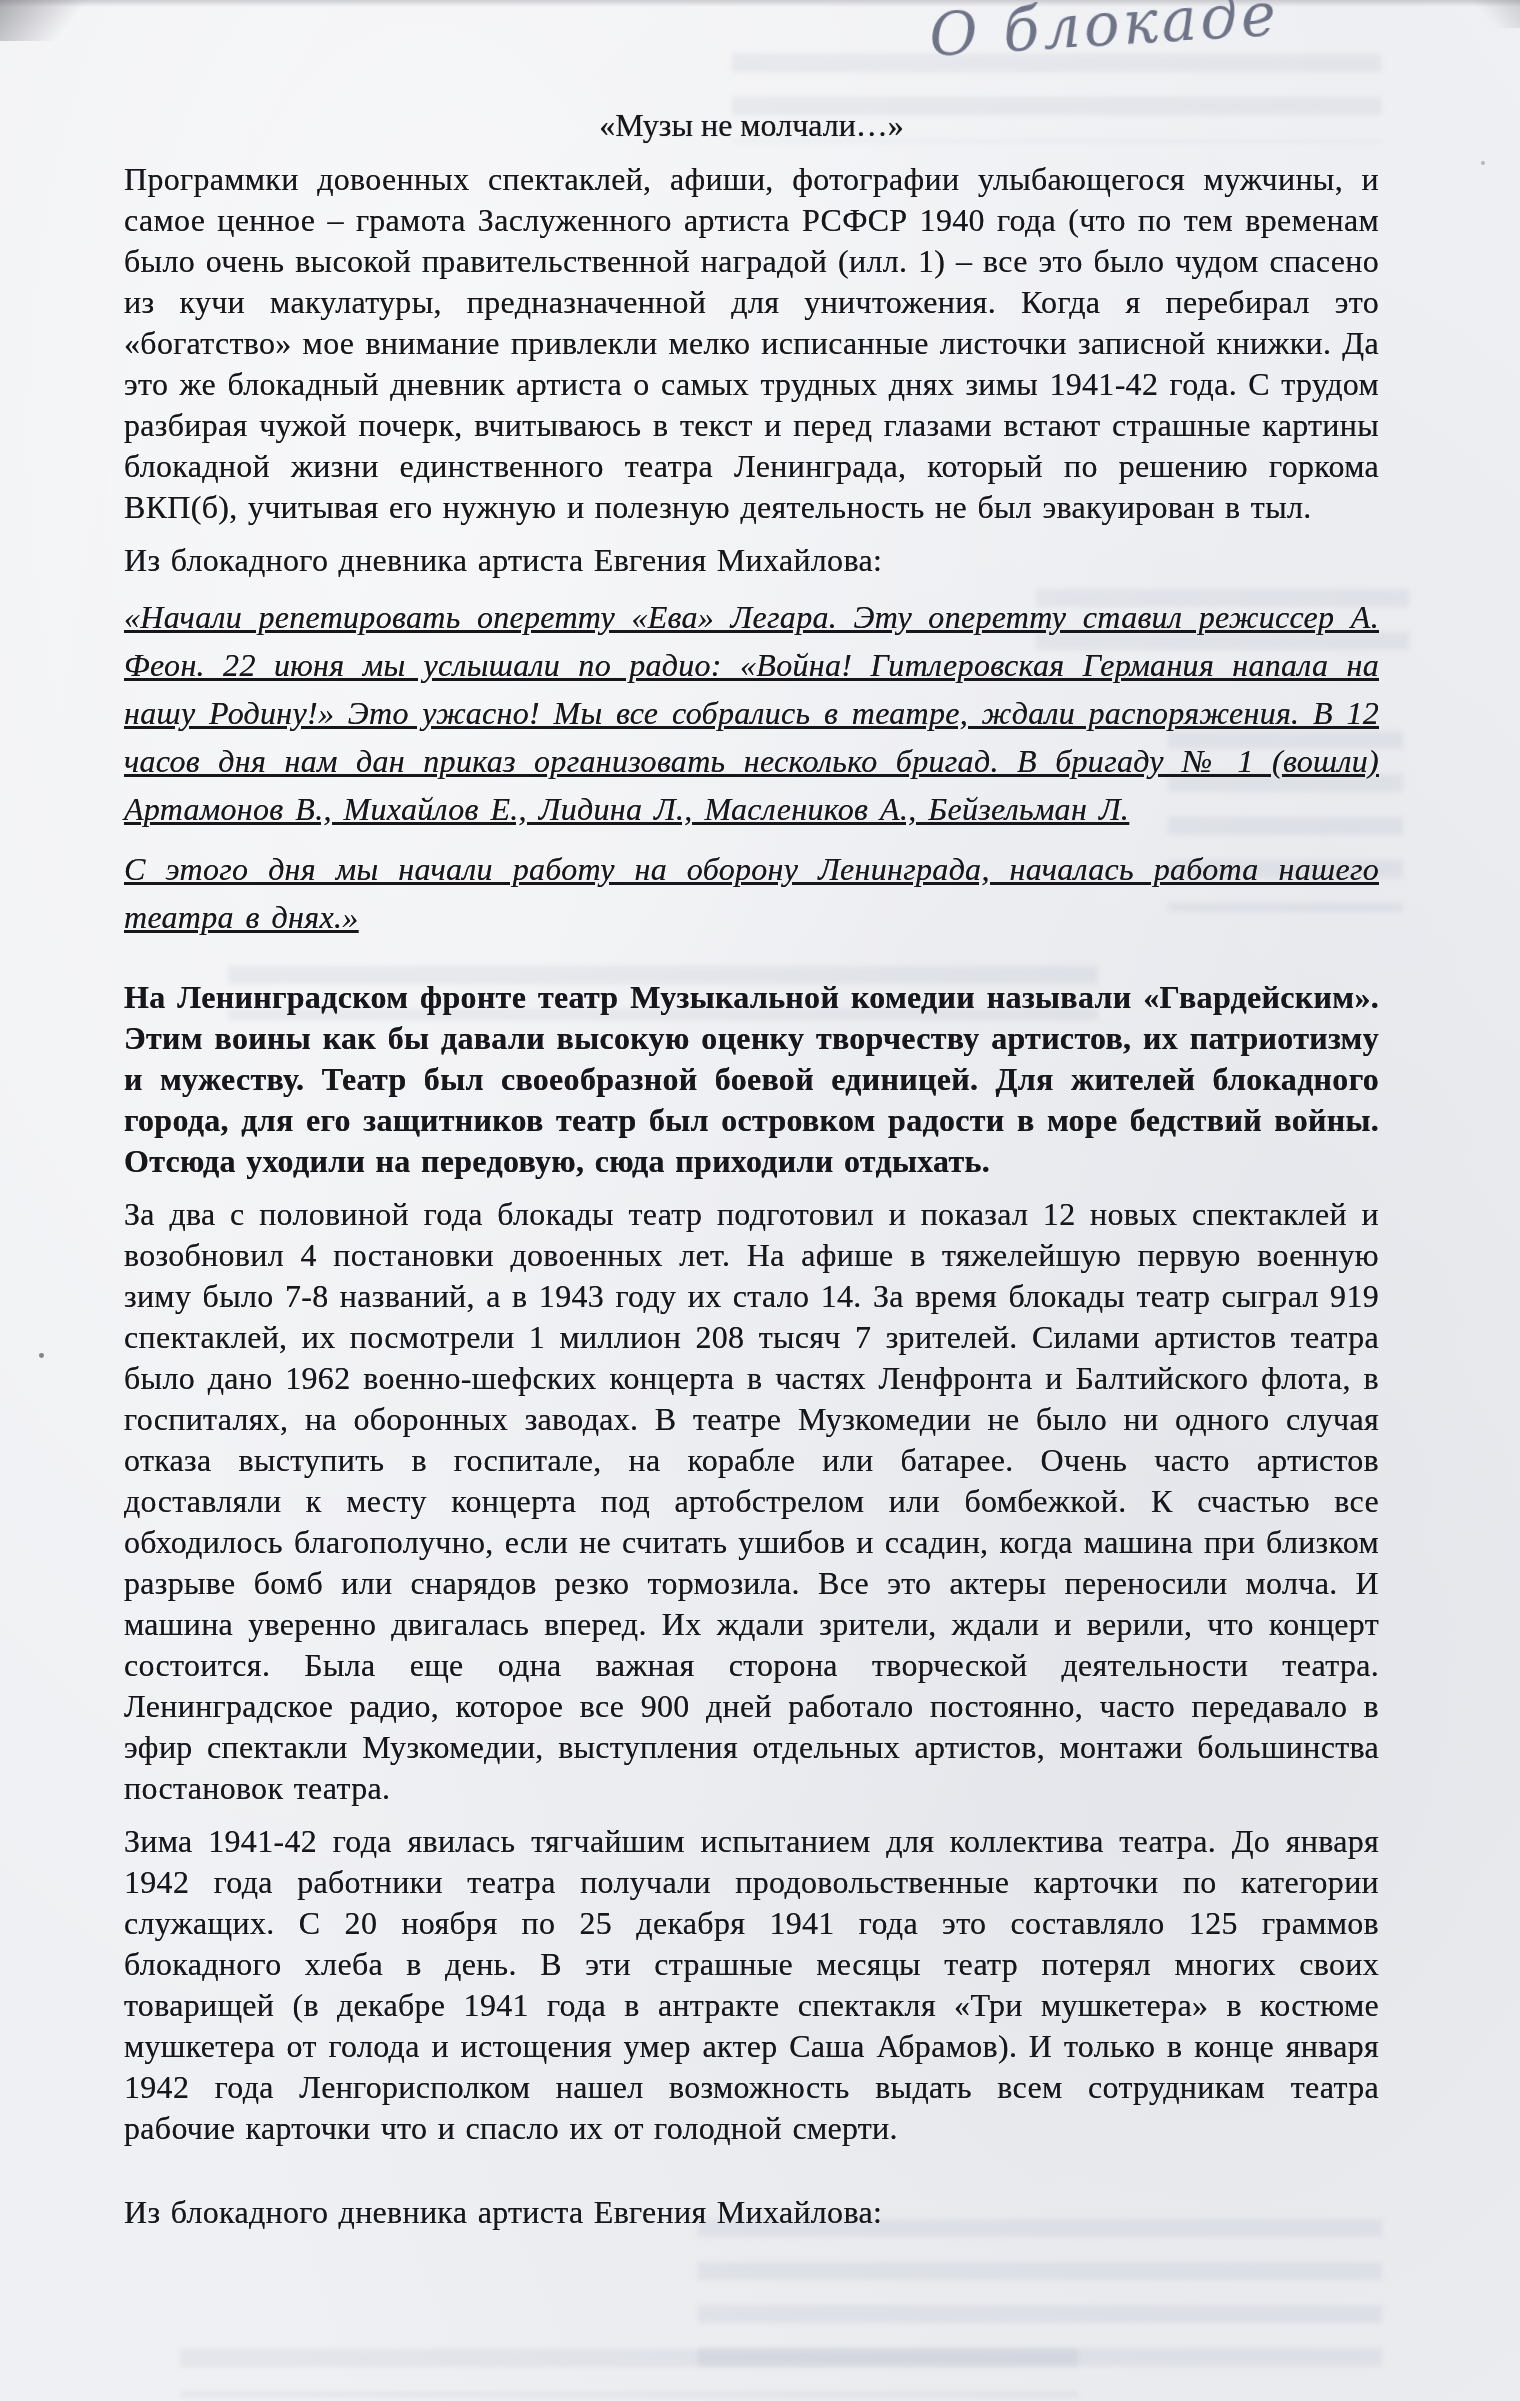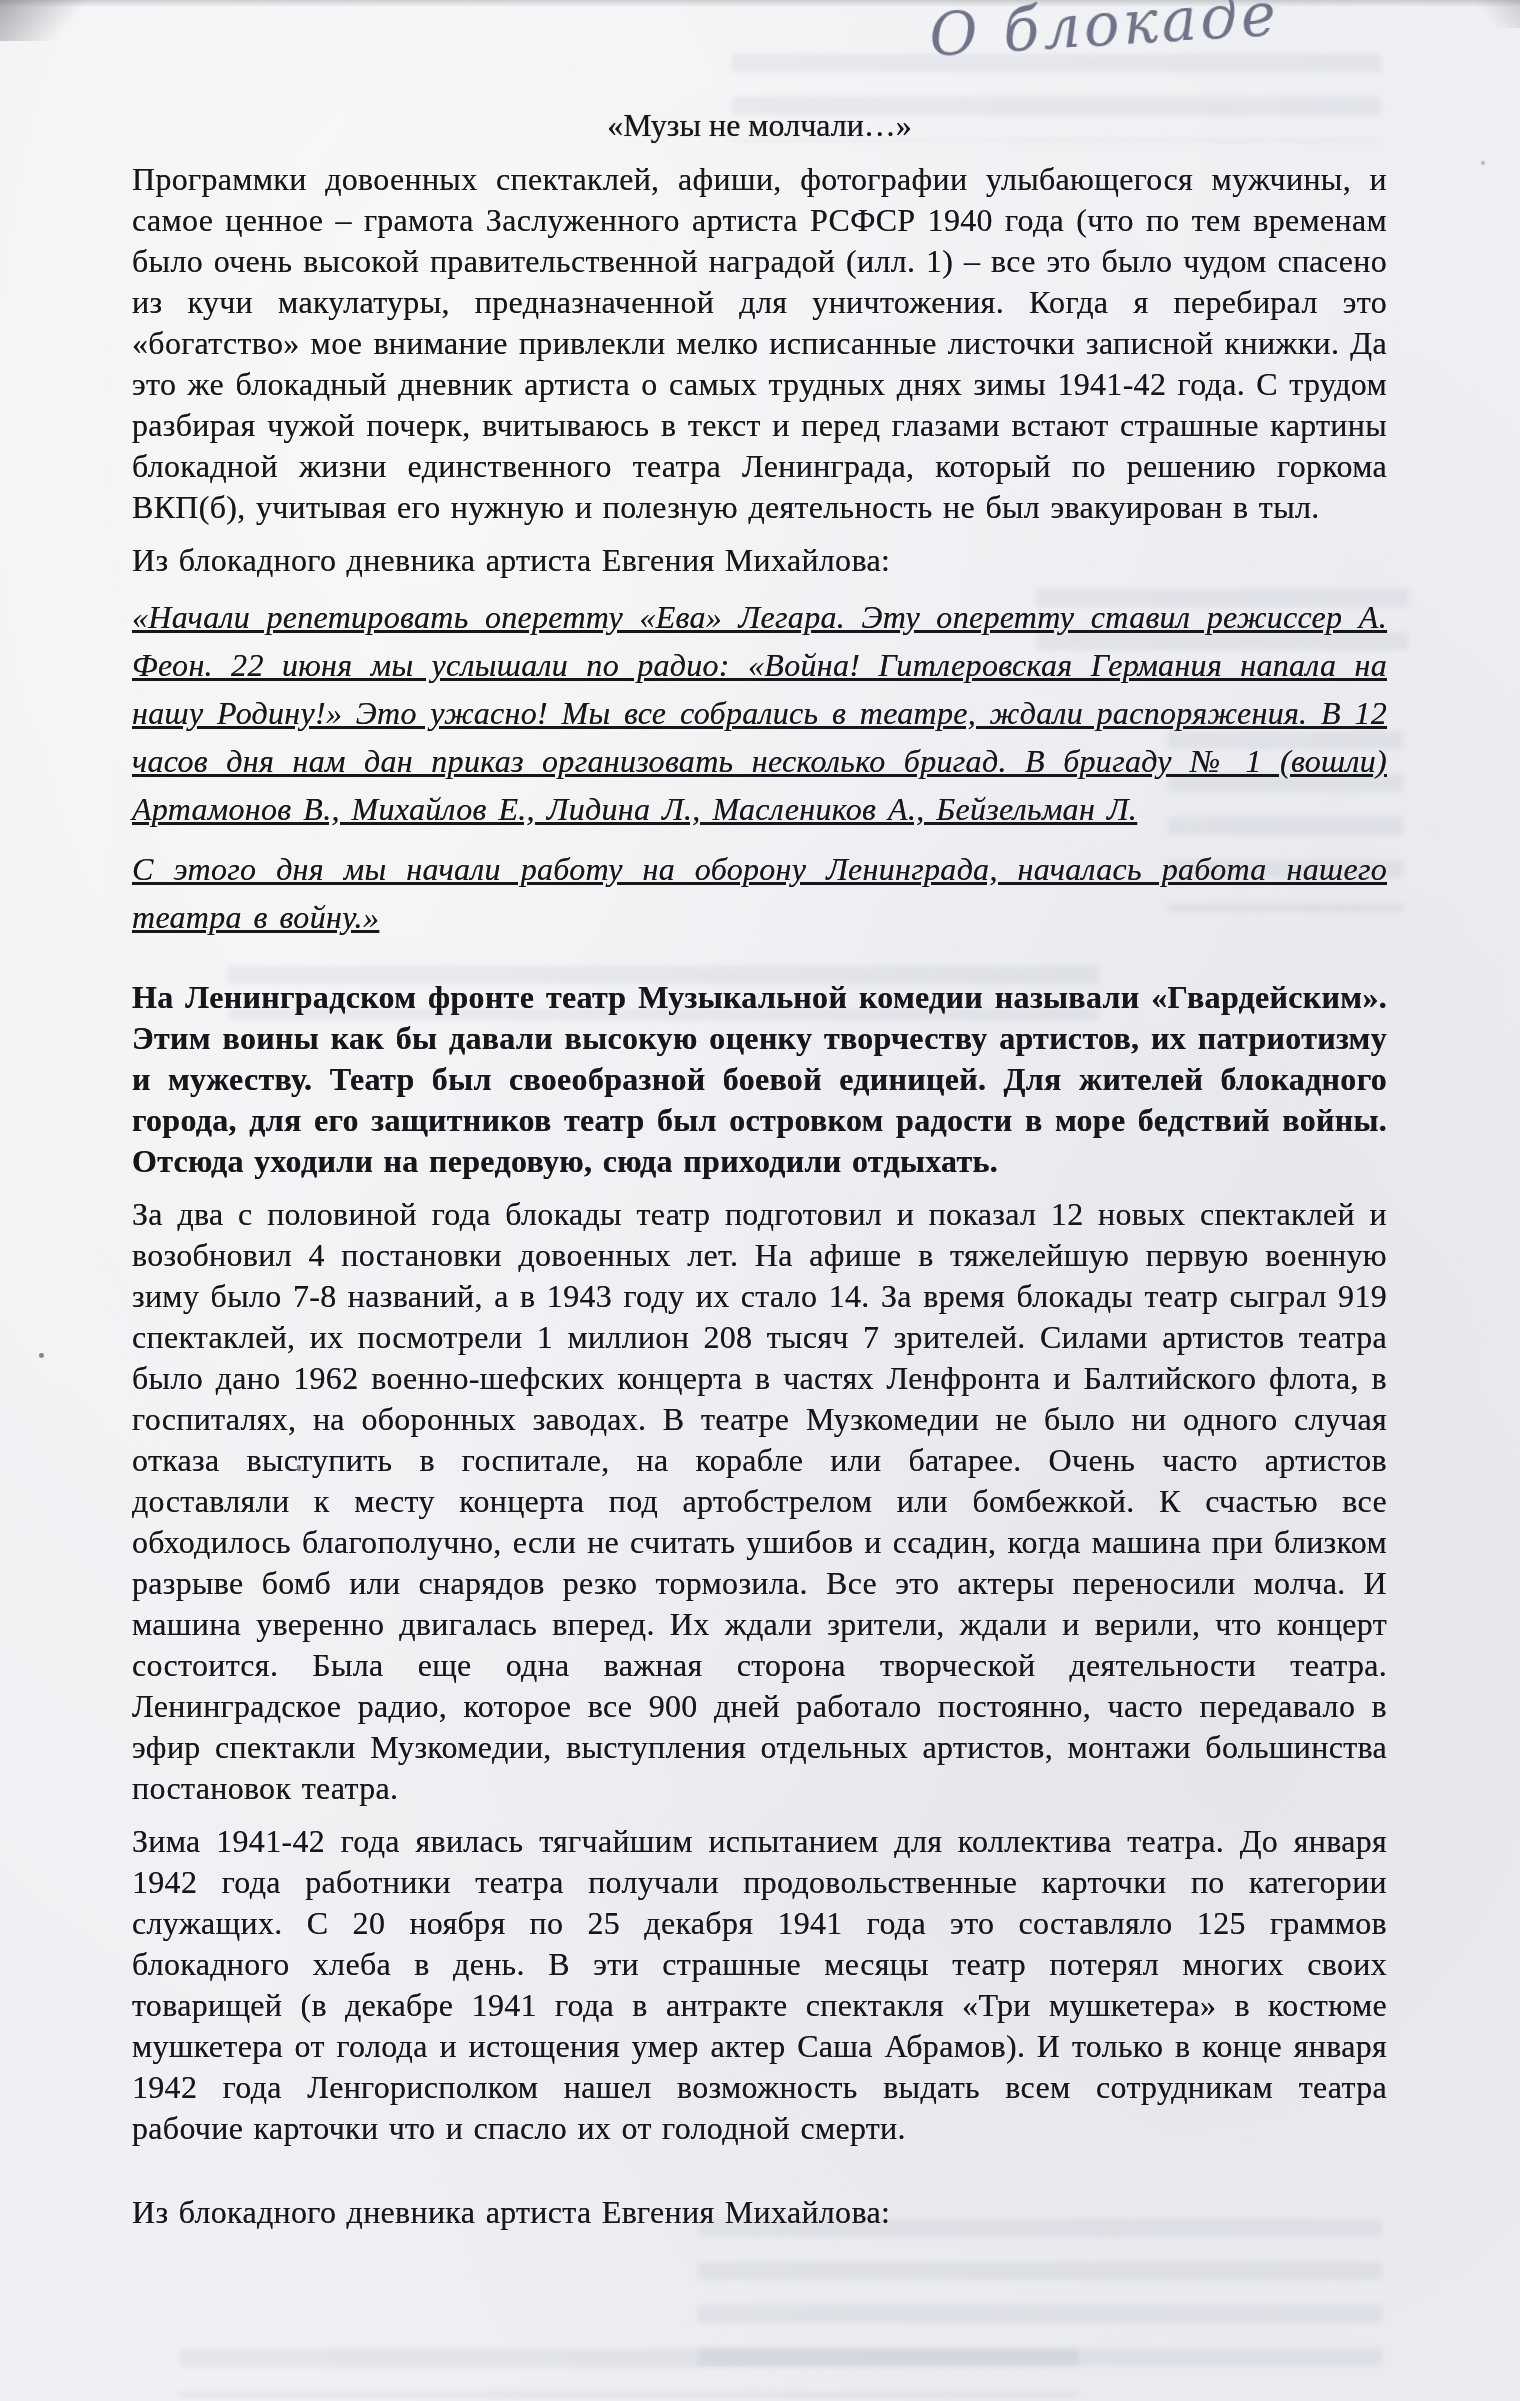--- a/index.html
+++ b/index.html
@@ -60,21 +60,21 @@
     font-size: 59px;
     letter-spacing: 3.5px;
     color: #6f7489;
     transform: rotate(-3.5deg);
     filter: blur(0.3px);
     white-space: nowrap;
   }
   
   .content {
     position: absolute;
-    left: 12px; top: 0;
+    left: 4px; top: 0;
     box-sizing: border-box;
     width: 1492px;
     padding: 104px 105px 0 108px;
   }
   .title, .subtitle {
     text-align: center;
     font-size: 32px;
     font-weight: normal;
     margin: 0;
     line-height: 43px;
@@ -126,21 +126,21 @@
 
     <h1 class="title">«Музы не молчали…»</h1>
 
 
     <p class="body just">Программки довоенных спектаклей, афиши, фотографии улыбающегося мужчины, и самое ценное – грамота Заслуженного артиста РСФСР 1940 года (что по тем временам было очень высокой правительственной наградой (илл. 1) – все это было чудом спасено из кучи макулатуры, предназначенной для уничтожения. Когда я  перебирал это «богатство» мое внимание привлекли мелко исписанные листочки записной книжки. Да это же блокадный дневник артиста о самых трудных днях зимы 1941-42 года. С трудом разбирая чужой почерк, вчитываюсь в текст и перед глазами встают страшные картины блокадной жизни единственного театра Ленинграда, который по решению горкома ВКП(б), учитывая его нужную и полезную деятельность не был эвакуирован в тыл.</p>
 
     <p class="body">Из блокадного дневника артиста Евгения Михайлова:</p>
 
     <p class="body just italic">«Начали репетировать оперетту  «Ева» Легара. Эту оперетту ставил режиссер А. Феон. 22 июня мы услышали по радио: «Война! Гитлеровская Германия напала на нашу Родину!» Это ужасно! Мы все собрались в театре, ждали распоряжения.  В 12 часов дня нам дан приказ организовать несколько бригад. В бригаду № 1 (вошли) Артамонов В., Михайлов Е., Лидина Л., Маслеников А., Бейзельман Л.</p>
 
-    <p class="body just italic">С этого дня мы начали работу на оборону Ленинграда, началась работа нашего театра в войну.»</p>
+    <p class="body just italic">С этого дня мы начали работу на оборону Ленинграда, началась работа нашего театра в днях.»</p>
 
     <p class="body just gap-before">На Ленинградском фронте  театр Музыкальной комедии называли «Гвардейским». Этим воины как бы давали высокую оценку творчеству артистов, их патриотизму и мужеству. Театр был своеобразной боевой единицей. Для жителей блокадного города, для его защитников театр был островком радости в море бедствий войны. Отсюда уходили на передовую, сюда приходили отдыхать.</p>
 
     <p class="body just">За два с половиной года блокады театр подготовил и показал 12 новых спектаклей и возобновил 4 постановки довоенных лет. На афише в тяжелейшую первую военную зиму было 7-8 названий, а в 1943 году их стало 14. За время блокады театр сыграл 919 спектаклей, их посмотрели 1 миллион 208 тысяч 7 зрителей. Силами артистов театра было дано 1962 военно-шефских концерта в частях Ленфронта и Балтийского флота, в госпиталях, на оборонных заводах. В театре Музкомедии не было ни  одного случая отказа выступить в госпитале, на корабле или батарее. Очень часто артистов доставляли к месту концерта под артобстрелом или бомбежкой. К счастью все обходилось благополучно, если не считать ушибов и ссадин, когда машина при близком разрыве бомб или снарядов резко тормозила. Все это актеры переносили молча. И машина уверенно двигалась вперед. Их ждали зрители, ждали и верили, что концерт состоится. Была еще одна важная сторона творческой деятельности театра. Ленинградское радио, которое все 900 дней работало постоянно, часто передавало в эфир спектакли Музкомедии, выступления отдельных артистов, монтажи большинства постановок театра.</p>
 
     <p class="body just">Зима 1941-42 года явилась тягчайшим испытанием для коллектива театра. До января 1942 года работники театра получали продовольственные карточки по категории служащих. С 20 ноября по 25 декабря 1941 года это составляло 125 граммов блокадного хлеба в день. В эти страшные месяцы театр потерял многих своих товарищей (в декабре 1941 года в антракте спектакля «Три мушкетера» в костюме мушкетера от голода и истощения умер актер Саша Абрамов). И только в конце января 1942 года Ленгорисполком нашел возможность выдать всем сотрудникам театра рабочие карточки что и спасло их от голодной смерти.</p>
 
     <p class="body biggap-before">Из блокадного дневника артиста Евгения Михайлова:</p>
 
 

